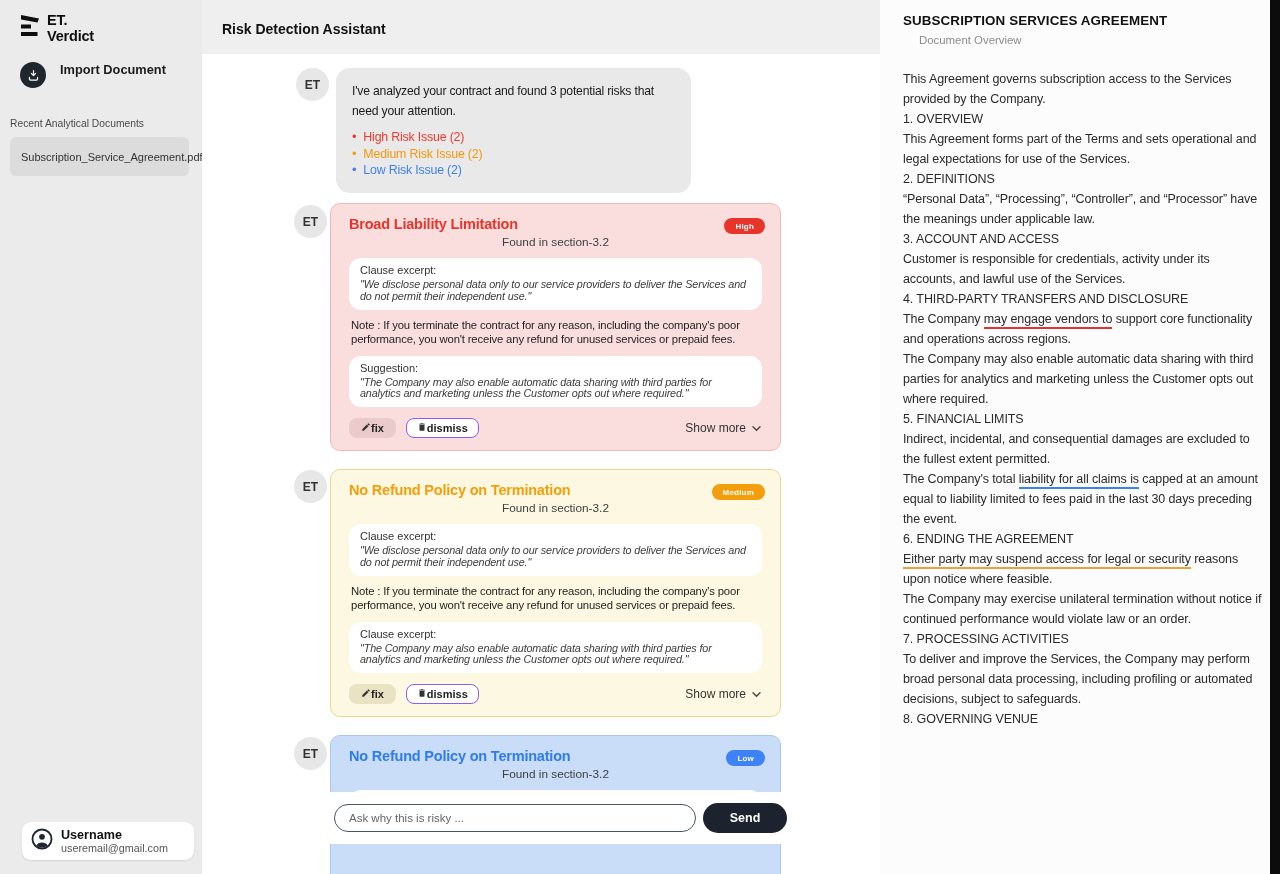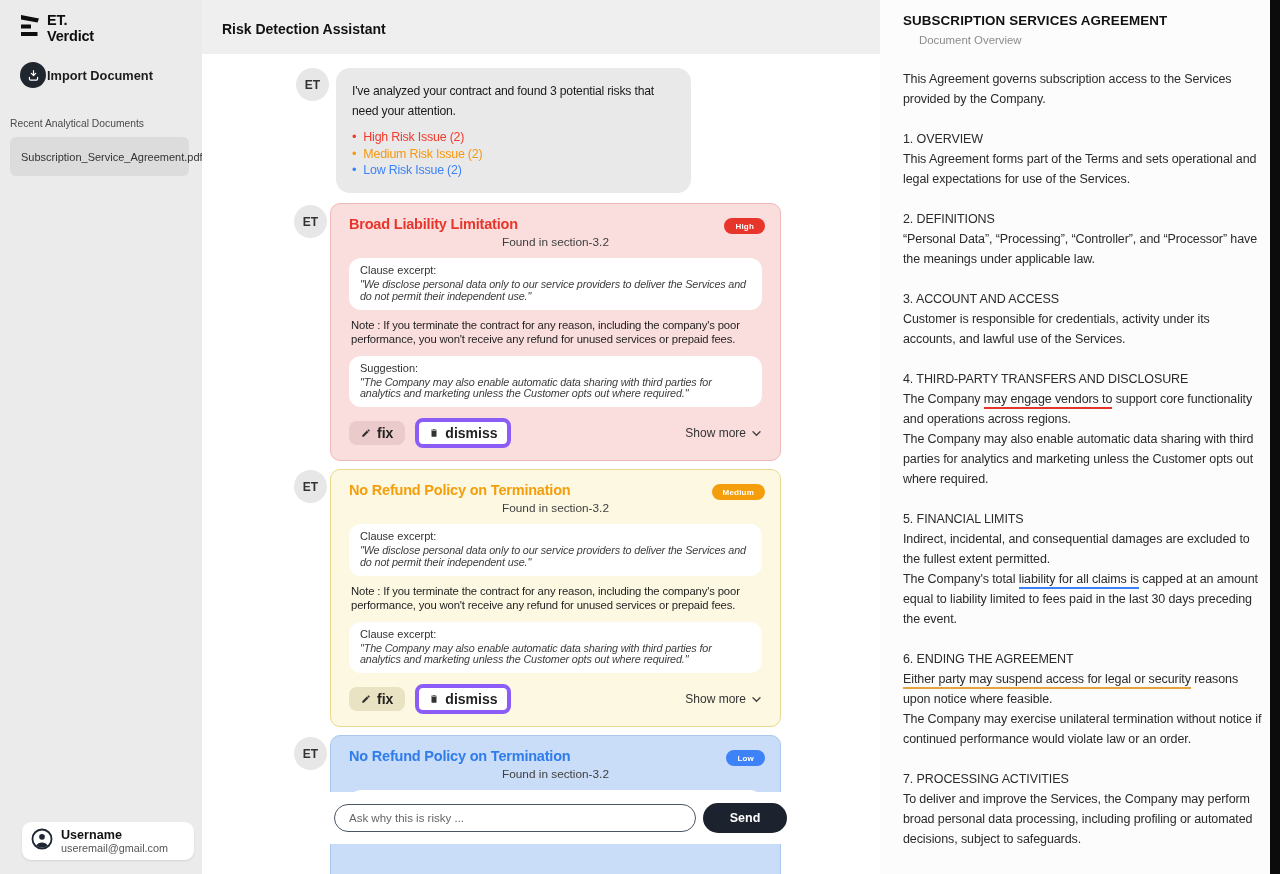--- a/index.html
+++ b/index.html
@@ -4,21 +4,21 @@
 <style>
   * { margin:0; padding:0; box-sizing:border-box; }
   html,body { width:1280px; height:874px; overflow:hidden; background:#fff;
     font-family:"Liberation Sans","DejaVu Sans",sans-serif; }
   .stage { position:relative; width:1280px; height:874px; overflow:hidden; }
 
   
   .sidebar { position:absolute; left:0; top:0; width:202px; height:874px; background:#ebebeb; }
   .logo-row { position:absolute; left:18px; top:13px; display:flex; align-items:center; gap:5px; }
   .logo-text { font-weight:800; font-size:14.5px; line-height:1.08; color:#0e0e0e; letter-spacing:-.2px; }
-  .import-row { position:absolute; left:20px; top:62px; display:flex; align-items:center; gap:1px; cursor:pointer; }
+  .import-row { position:absolute; left:20px; top:62px; display:flex; gap:14px; cursor:pointer; }
   .import-circle { width:26px; height:26px; border-radius:50%; background:#20262e; display:flex; align-items:center; justify-content:center; }
   .import-label { font-size:12.8px; font-weight:600; color:#1c1c1c; }
   .recent-label { position:absolute; left:10px; top:118px; font-size:10.3px; color:#4a4a4a; }
   .doc-chip { position:absolute; left:10px; top:137px; width:179px; height:39px; background:#dcdcdc;
     border-radius:6px; display:flex; align-items:center; padding:0 11px; font-size:11px; color:#333; cursor:pointer; }
   .user-card { position:absolute; left:22px; top:822px; width:172px; height:38px; background:#fff; border-radius:9px;
     display:flex; align-items:center; gap:8px; padding:0 9px; box-shadow:0 1px 2px rgba(0,0,0,.10); cursor:pointer; }
   .user-name { font-size:12.6px; font-weight:700; color:#111; line-height:1.15; }
   .user-email { font-size:10.8px; color:#555; line-height:1.15; }
 
@@ -42,43 +42,43 @@
   .card-title { font-size:14.5px; font-weight:700; letter-spacing:-.2px; }
   .t-high { color:#e8352b; } .t-med { color:#f59e0b; } .t-low { color:#2f7ceb; }
   .badge { position:absolute; right:15px; top:14px; border-radius:10px; color:#fff; font-size:8px; font-weight:700; padding:3.5px 11px; letter-spacing:.2px; }
   .b-high { background:#e8352b; } .b-med { background:#f59e0b; } .b-low { background:#3d82f6; }
   .found { font-size:11.8px; color:#3f3f3f; margin-top:3px;text-align:center; }
   .wbox { background:#fff; border-radius:12px; padding:6px 11px 7px; margin-top:9px; }
   .wbox-label { font-size:11px; color:#333; line-height:13px; }
   .wbox-text { font-size:10.8px; letter-spacing:-.15px; font-style:italic; color:#3c3c3c; line-height:11.8px; margin-top:2px; }
   .note { font-size:11.3px; letter-spacing:-.15px; color:#1f1f1f; line-height:14.5px; margin:8px 2px 0; }
   .actions { display:flex; align-items:center; margin-top:11px; }
-  .chip { display:flex; align-items:flex-end; gap:6px; font-size:14px; font-weight:700; color:#222;
+  .chip { display:flex; align-items:flex-end; font-size:11px; font-weight:700; color:#222;
     border-radius:8px; padding:4px 12px; cursor:pointer; }
   .chip-fix-high { background:#eacaca; } .chip-fix-med { background:#e9e2c3; }
-  .chip-dismiss { background:#fff; border:4px solid #8b5cf6; margin-left:10px; padding:3px 10px; }
+  .chip-dismiss { background:#fff; border:1px solid #8b5cf6; margin-left:10px; padding:3px 10px; }
   .showmore { margin-left:auto; display:flex; align-items:center; gap:5px; font-size:12px; color:#333; cursor:pointer; }
 
   .input-band { position:absolute; left:0; top:792px; width:678px; height:52px; background:#fff; z-index:5; }
   .ask-input { position:absolute; left:132px; top:12px; width:362px; height:28px; border:1.3px solid #4a5563;
     border-radius:15px; padding:0 14px; font-size:11.5px; color:#333; background:#fff; outline:none;
     font-family:"Liberation Sans","DejaVu Sans",sans-serif; }
   .ask-input::placeholder { color:#666; }
   .send-btn { position:absolute; left:501px; top:11px; width:84px; height:30px; background:#1c232e; color:#fff;
     border:none; border-radius:16px; font-size:12.5px; font-weight:600; cursor:pointer;
     font-family:"Liberation Sans","DejaVu Sans",sans-serif; }
 
   
   .doc { position:absolute; left:880px; top:0; width:390px; height:874px; background:#fcfcfc; overflow:hidden;
     padding:12px 6px 0 23px; }
   .doc-title { font-size:13.4px; font-weight:700; color:#111; letter-spacing:.1px; line-height:17px; }
   .doc-sub { font-size:11.4px; color:#8b8b8b; margin-top:4px; line-height:14px;margin-left:16px; }
   .doc-body { margin-top:22px; width:360px; font-size:12.5px; letter-spacing:-.1px; line-height:20px; color:#2a2a2a; }
   .doc-body p { margin:0; }
-  .doc-sec { margin-top:20px; }
+  .doc-sec { }
   .ul-red { border-bottom:2px solid #e3342f; padding-bottom:1px; }
   .ul-blue { border-bottom:2px solid #3b82f6; padding-bottom:1px; }
   .ul-orange { border-bottom:2px solid #e8a33d; padding-bottom:1px; }
 
   .right-strip { position:absolute; left:1270px; top:0; width:10px; height:874px; background:#0c0c0c; }
 </style>
 </head>
 <body>
 
 <div class="stage">

